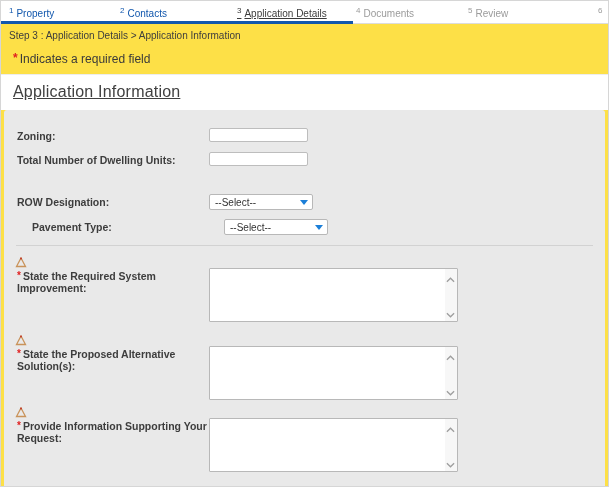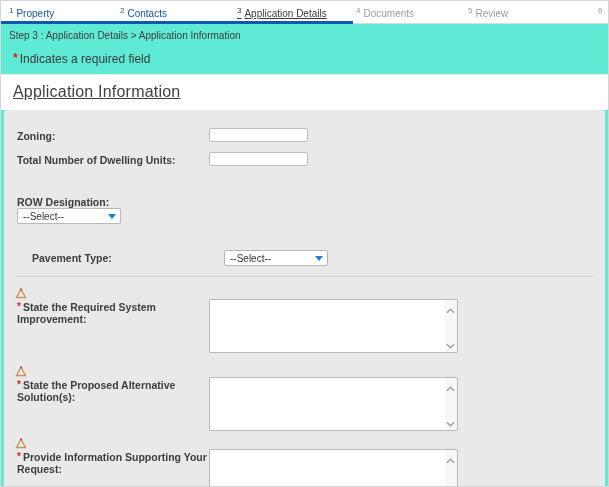--- a/index.html
+++ b/index.html
@@ -1,20 +1,20 @@
 <!DOCTYPE html>
 <html><head>
 <meta charset="utf-8">
 <style>
   * { margin:0; padding:0; box-sizing:border-box; }
   html,body { background:#fff; }
   body { font-family:"Liberation Sans", sans-serif; }
   .page {
     position:relative; width:609px; height:487px;
-    border:1px solid #d6d6d6; background:#5eead4; overflow:hidden;
+    border:1px solid #d6d6d6; background:#fde047; overflow:hidden;
   }
 
   
   .tabbar { position:relative; height:23px; border-bottom:1px solid #dcdcdc; background:#fff; }
   .tab { position:absolute; top:5px; font-size:10px; text-decoration:none; white-space:nowrap; cursor:pointer; }
   .tab .num { font-size:8px; vertical-align:4px; margin-right:3px; }
   .tab.completed { color:#1157ad; }
   .tab.current   { color:#3b3b3b;text-decoration:underline; }
   .tab.upcoming  { color:#9b9b9b; cursor:default; }
   .tab-1 { left:8px; }
@@ -35,21 +35,21 @@
   .heading-band h1 { font-size:16px; font-weight:400; color:#404040; letter-spacing:.2px;text-decoration:underline; }
 
   
   .panel { margin:0 3px; background:#e9e9e9; border-radius:3px; padding:18px 0 24px 0; }
   .frow { display:flex; align-items:flex-start; padding-left:13px; }
   .flabel { width:192px; font-size:10.5px; font-weight:bold; color:#3d3d3d; padding-top:2px; position:relative; line-height:12px; }
   .txt-input {
     width:99px; height:14px; border:1px solid #bdbdbd; border-radius:2px;
     background:#fff; font-family:"Liberation Sans",sans-serif; font-size:10px; color:#333; padding:0 3px; outline:none;
   }
-  .m10 { margin-top:10px; } .m28 { margin-top:28px;flex-direction:column; } .m9 { margin-top:26px;padding-left:28px; }
+  .m10 { margin-top:10px; } .m28 { margin-top:28px; } .m9 { margin-top:9px;padding-left:28px; }
   .m22 { margin-top:22px; } .m20 { margin-top:20px; } .m14 { margin-top:14px; }
 
   .select {
     width:104px; height:16px; border:1px solid #b8b8b8; border-radius:2px; background:#fff;
     display:flex; align-items:center; justify-content:space-between; padding:0 4px 0 5px; cursor:pointer;
   }
   .select .sel-val { font-size:10px; color:#333;text-align:center; }
   .sel-arrow { width:0; height:0; border-left:4px solid transparent; border-right:4px solid transparent; border-top:5px solid #1c7fd8; }
 
   .divider { margin:10px 12px 0 12px; border-top:1px solid #d2d2d2; }

